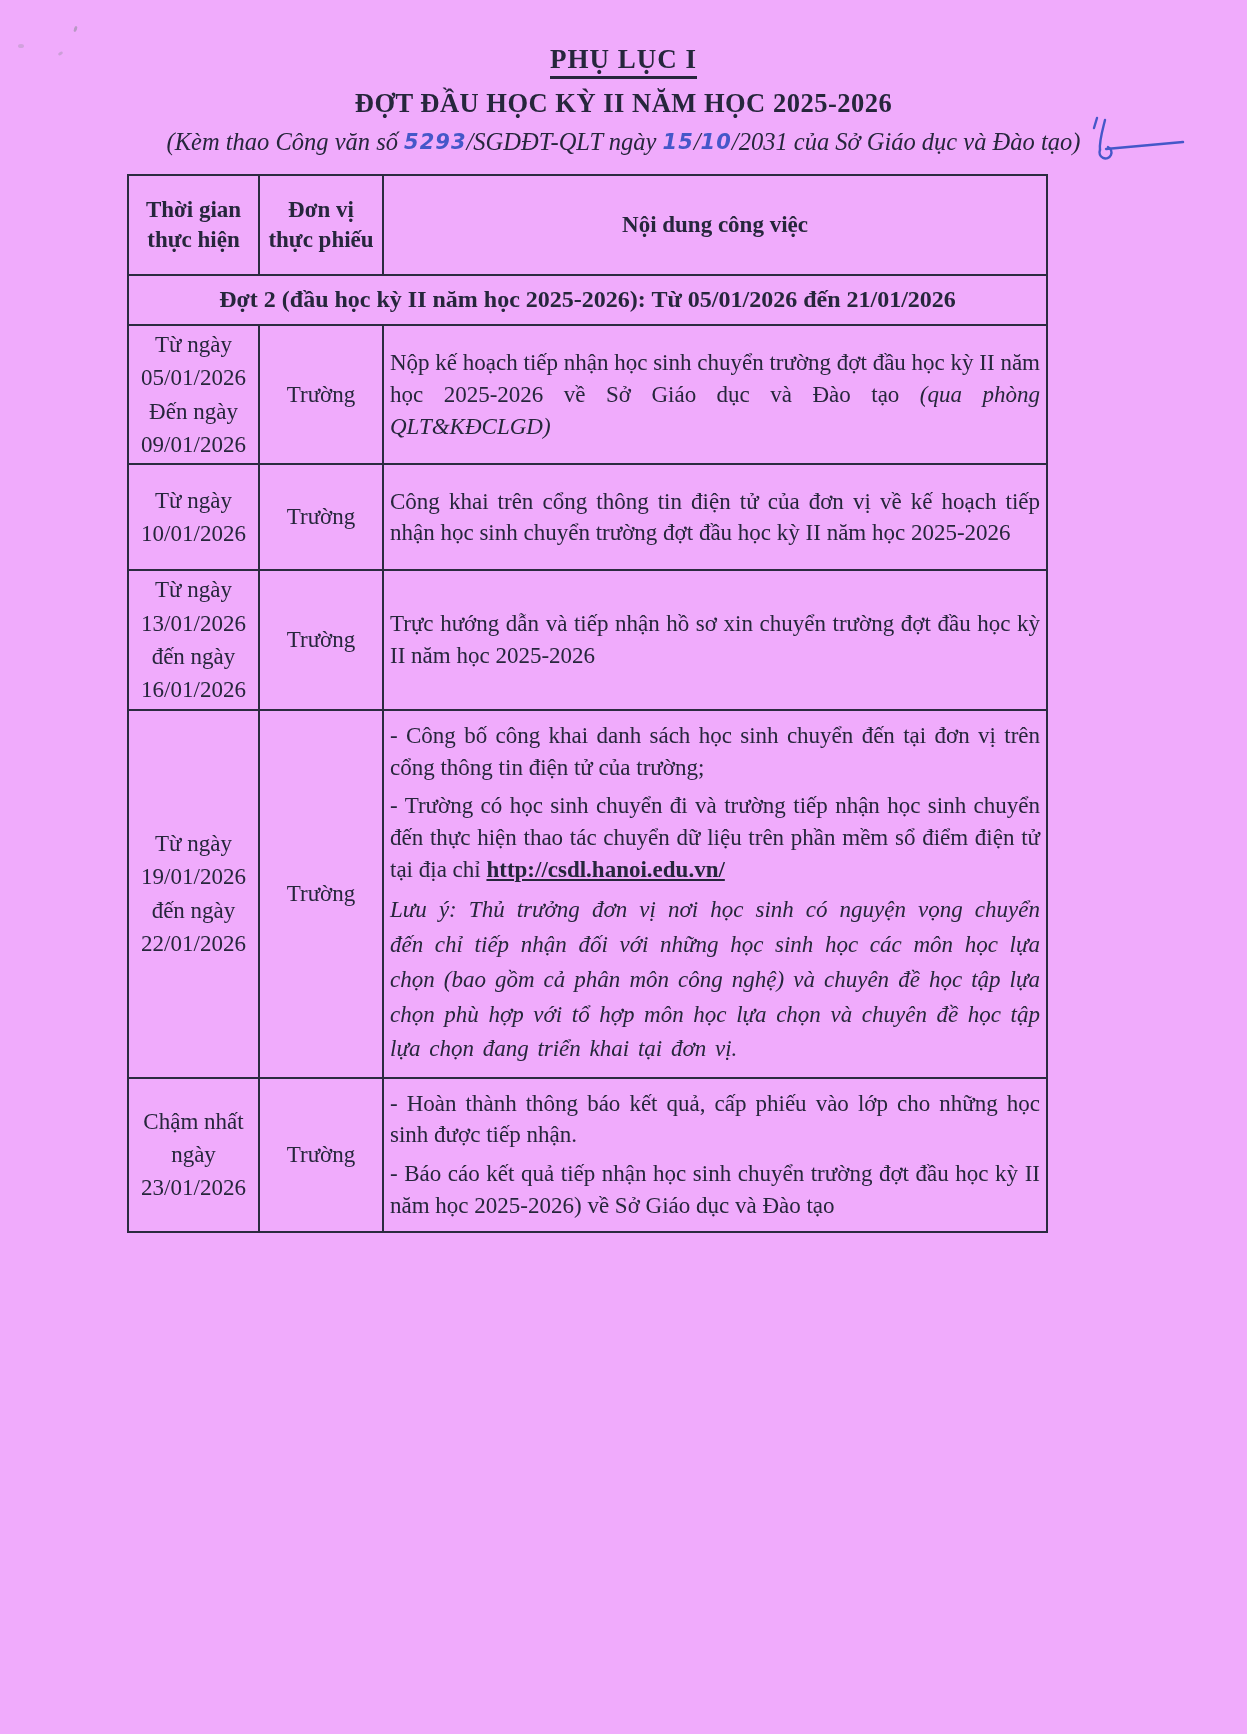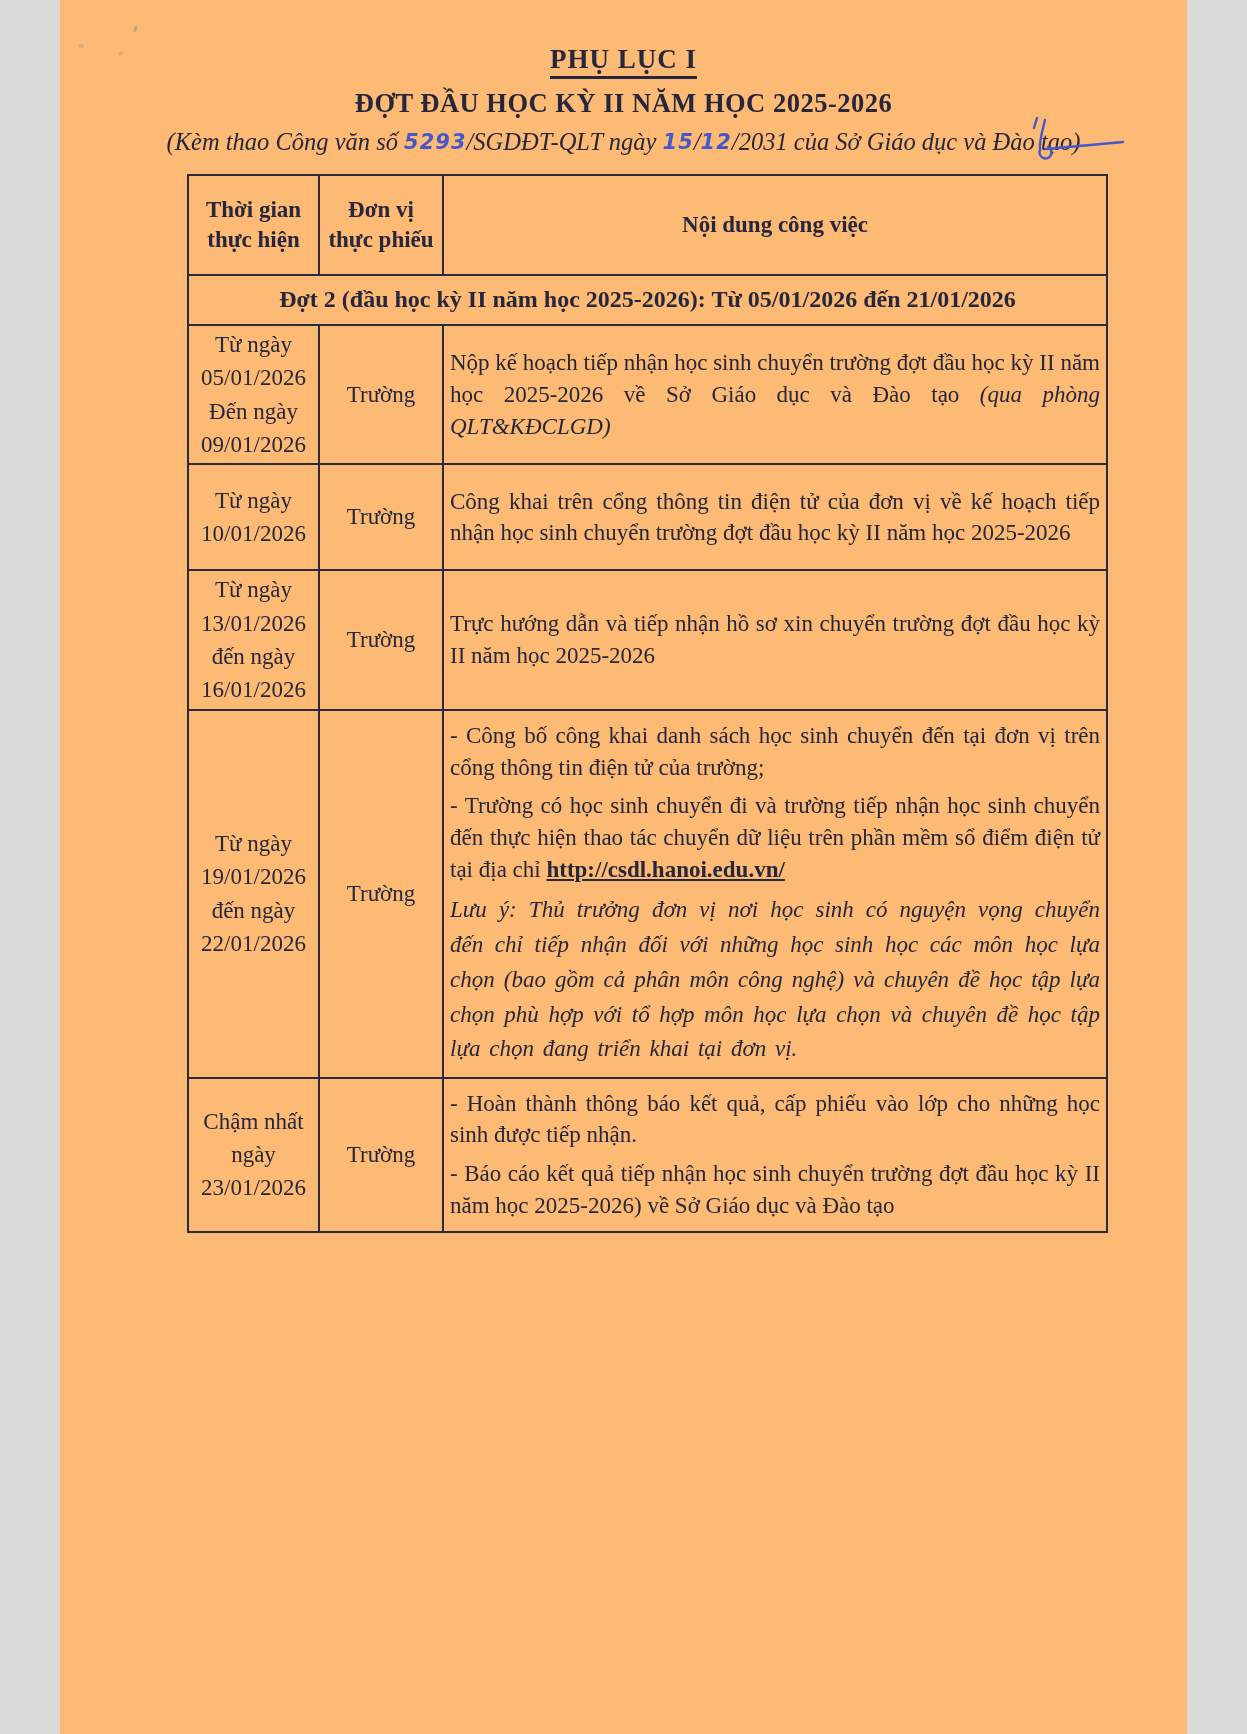--- a/index.html
+++ b/index.html
@@ -1,20 +1,20 @@
 <!DOCTYPE html>
 <html><head>
 <meta charset="utf-8">
 <style>
   html,body{margin:0;padding:0;background:#d9d9d9;}
   .page{
     position:relative;
-    width:1127px;height:1734px;
+    width:1247px;height:1734px;
     margin:0 auto;
-    background:#fdba74;
+    background:#f0abfc;
     font-family:"Liberation Serif", serif;
     color:#26263c;
     overflow:hidden;
   }
   
   .artifact{position:absolute;background:#8a8a96;border-radius:50%;opacity:.55;}
   .a1{left:74px;top:26px;width:3px;height:6px;transform:rotate(20deg);}
   .a2{left:58px;top:52px;width:5px;height:3px;transform:rotate(-30deg);opacity:.35;}
   .a3{left:18px;top:44px;width:6px;height:4px;opacity:.3;}
 
@@ -96,21 +96,21 @@
 
 <div class="page">
 
   <div class="artifact a1"></div>
   <div class="artifact a2"></div>
   <div class="artifact a3"></div>
 
   <header>
     <div class="phu-luc">PHỤ LỤC I</div>
     <div class="title-line">ĐỢT ĐẦU HỌC KỲ II NĂM HỌC 2025-2026</div>
-    <p class="subtitle"><span>(Kèm thao Công văn số </span><span class="hand" style="color:#4557c9">5293</span><span>/SGDĐT-QLT ngày </span><span class="hand" style="color:#4557c9">15</span><span>/</span><span class="hand" style="color:#4557c9">12</span><span>/2031 của Sở Giáo dục và Đào tạo)</span></p>
+    <p class="subtitle"><span>(Kèm thao Công văn số </span><span class="hand" style="color:#4557c9">5293</span><span>/SGDĐT-QLT ngày </span><span class="hand" style="color:#4557c9">15</span><span>/</span><span class="hand" style="color:#4557c9">10</span><span>/2031 của Sở Giáo dục và Đào tạo)</span></p>
     <svg class="pen-mark" width="120" height="60" viewBox="0 0 120 60">
       <g fill="none" stroke="#4557c9" stroke-width="2.4" stroke-linecap="round">
         <path d="M22 6 l-3 10"></path>
         <path d="M30 8 C27 20, 24 30, 25 38"></path>
         <path d="M25 38 a6 6 0 1 0 8 -3"></path>
         <path d="M31 37 L108 30"></path>
       </g>
     </svg>
   </header>
 

